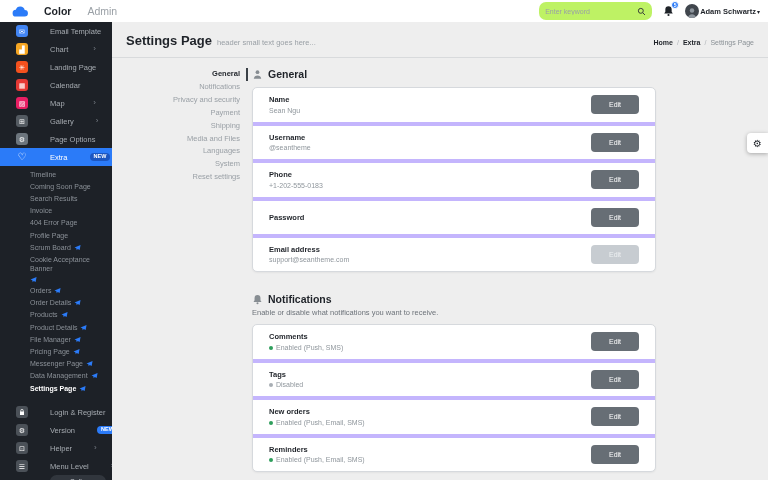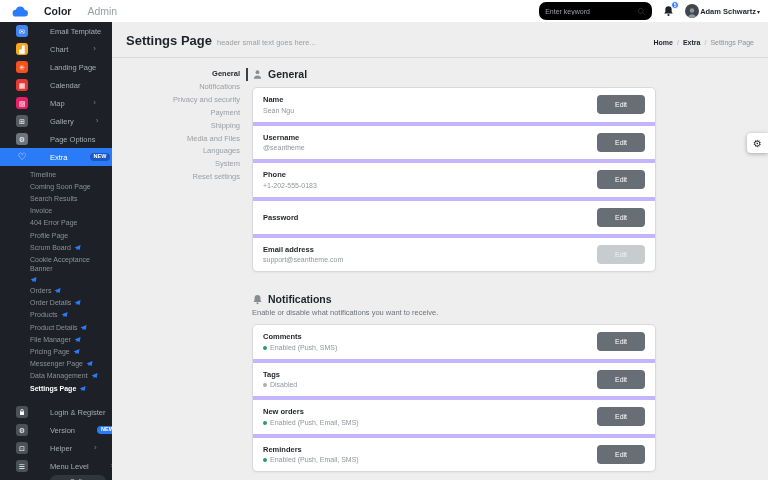--- a/index.html
+++ b/index.html
@@ -6,21 +6,21 @@
   html,body{width:768px;height:480px;overflow:hidden}
   body{font-family:"Liberation Sans","DejaVu Sans",sans-serif;background:#fff;-webkit-font-smoothing:antialiased}
   .app{position:relative;width:768px;height:480px;overflow:hidden;background:#fff}
 
   
   .topbar{height:22px;display:flex;align-items:center;background:#fff;padding:0 8px 0 12px}
   .brand{display:flex;align-items:center;gap:16px;font-size:10.5px;cursor:pointer}
   .brand .bold{font-weight:700;color:#1f2329}
   .brand .lite{color:#9aa0a6}
   .top-right{margin-left:auto;display:flex;align-items:center;gap:11px}
-  .search{width:113px;height:18px;background:#000000;border-radius:7px;display:flex;align-items:center;padding:0 6px}
+  .search{width:113px;height:18px;background:#bef264;border-radius:7px;display:flex;align-items:center;padding:0 6px}
   .search input{flex:1;border:none;outline:none;background:transparent;font-size:7px;color:#5a6067;font-family:inherit;min-width:0}
   .search input::placeholder{color:#9aa0a6}
   .bell{position:relative;cursor:pointer;display:flex}
   .nbadge{position:absolute;top:-4px;right:-5px;background:#2b7bf8;color:#fff;font-size:5px;min-width:8px;height:8px;border-radius:4px;display:flex;align-items:center;justify-content:center;font-weight:700;border:1px solid #fff}
   .userbox{display:flex;align-items:center;gap:1px;cursor:pointer}
   .avatar{width:14px;height:14px;border-radius:50%;background:#40464d;overflow:hidden;display:flex;align-items:flex-end;justify-content:center;flex:none}
   .uname{font-size:7.5px;color:#1f2329;font-weight:600;white-space:nowrap}
   .caret{font-size:6px;color:#1f2329}
 
   
@@ -54,21 +54,21 @@
   .snav{width:122px;flex:none;display:flex;flex-direction:column;align-items:flex-end}
   .snav-item{font-size:7.5px;color:#9aa0a6;line-height:12.9px;padding-right:6px;border-right:2px solid transparent;cursor:pointer;text-align:right}
   .snav-item.active{color:#1f2329;font-weight:700;border-right-color:#3a4046}
   .content{margin-left:4px;width:404px}
   .section + .section{margin-top:21px}
   .sec-head{display:flex;align-items:center;gap:5px}
   .sec-head svg{width:11px;height:11px;flex:none}
   .sec-title{font-size:10.5px;font-weight:700;color:#1f2329}
   .sec-desc{font-size:7.5px;color:#6d737a;margin-top:3px}
   .card{background:#fff;border:1px solid #d6d9dd;border-radius:5px;margin-top:7px;box-shadow:0 1px 2px rgba(0,0,0,.05);min-height:24px}
-  .row{display:flex;align-items:center;padding:7px 10px;min-height:29.5px}
+  .row{display:flex;align-items:center;padding:7px 16px;min-height:29.5px}
   .row + .row{border-top:4px solid #c4b5fd}
   .rlabel{font-size:7.5px;font-weight:700;color:#1f2329;line-height:9px}
   .rvalue{font-size:7px;color:#8f969c;margin-top:2.5px;display:flex;align-items:center;gap:3px;line-height:8px}
   .dot{width:4px;height:4px;border-radius:50%;flex:none}
   .btn{margin-left:auto;width:48px;height:19px;border:none;border-radius:4px;background:#676e75;color:#fff;font-size:7px;font-family:inherit;cursor:pointer;flex:none}
   .btn.disabled{background:#c7ccd1;color:#eef0f2;cursor:default}
 
   .theme-btn{position:absolute;right:0;top:133px;width:21px;height:20px;background:#fff;border-radius:4px 0 0 4px;box-shadow:0 1px 4px rgba(0,0,0,.3);display:flex;align-items:center;justify-content:center;font-size:10px;color:#1f2329;cursor:pointer}
 </style>
 </head>

